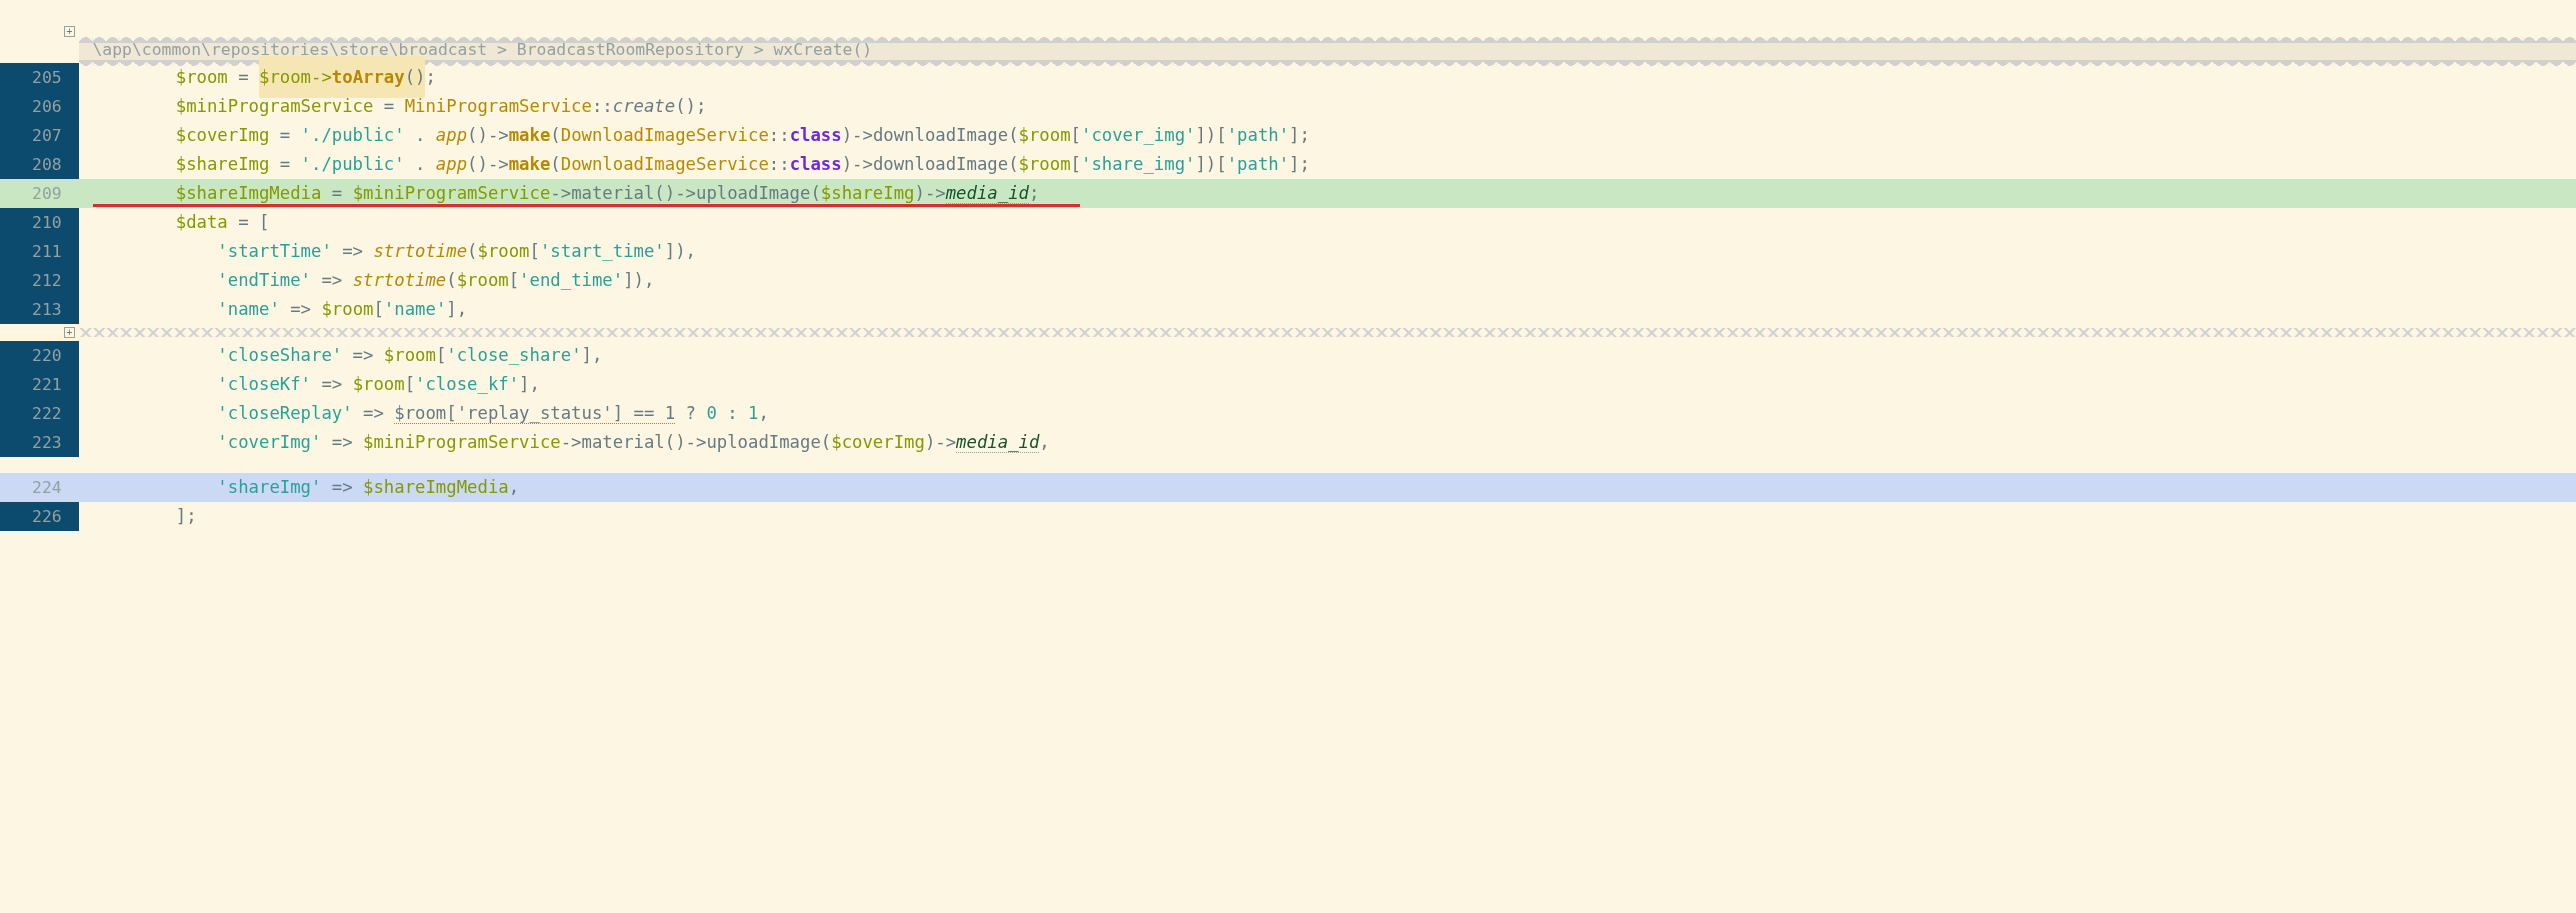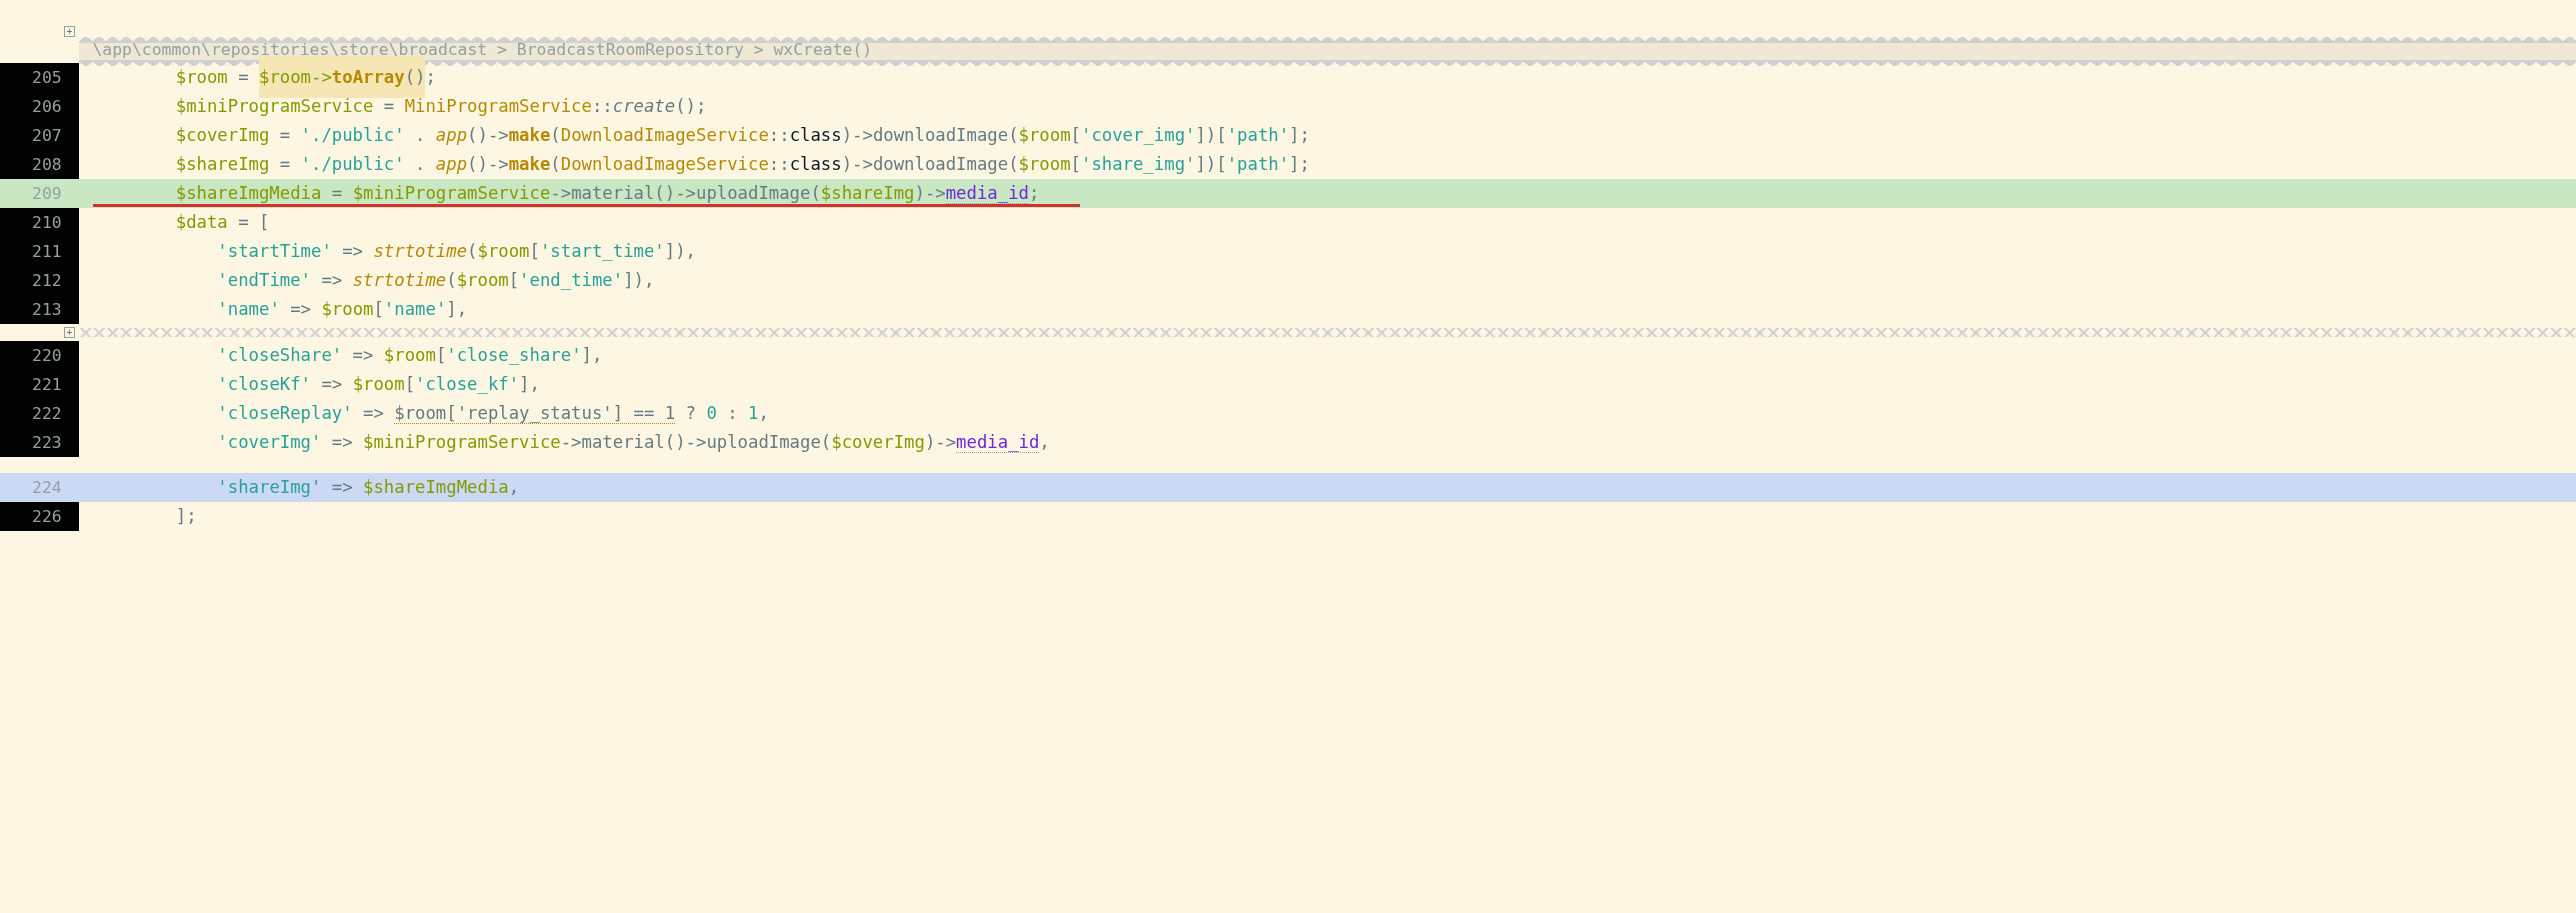--- a/index.html
+++ b/index.html
@@ -91,40 +91,40 @@
   .line.hl-blue { background: #cbd9f5; margin-top: 16px; }
   .line.hl-gutter-blue .gutter { background: #cbd9f5; }
   .gutter {
     width: 79px;
     flex-shrink: 0;
     text-align: right;
     padding-right: 17.3px;
     color: #93a1a1;
     font-size: 16.4px;
     user-select: none;
-    background: #000000;
+    background: #0c4a6e;
     position: relative;
   }
   .code {
     flex: 1;
     white-space: pre;
     padding-left: 13.5px;
     position: relative;
   }
   .t-var { color: #859900; }
   .t-method { color: #657b83; }
   .t-func { color: #b58900; font-weight: bold; }
   .t-funcitalic { color: #b58900; font-style: italic; margin-top: 36px; }
   .t-class { color: #b58900; }
   .t-static { color: #657b83; font-style: italic; }
   .t-string { color: #2aa198; }
   .t-op { color: #657b83; }
-  .t-kw { color: #0f172a; }
+  .t-kw { color: #6d28d9; font-weight: bold; }
   .t-num { color: #2aa198; }
-  .t-prop { color: #6d28d9; border-bottom: 1.9px dotted #93a1a1; }
+  .t-prop { color: #14532d; font-style: italic; border-bottom: 1.9px dotted #93a1a1; }
   .t-inspect { color: #657b83; border-bottom: 1.9px dotted #b58900; }
   .t-hl-yellow { background: #f5e6b3; border-radius: 1.9px; padding: 11px 0; }
   .t-punct { color: #657b83; }
   .fold-row {
     display: flex;
     align-items: center;
     height: 17.3px;
   }
   .fold-row .gutter-stub {
     background: #fdf6e3;

